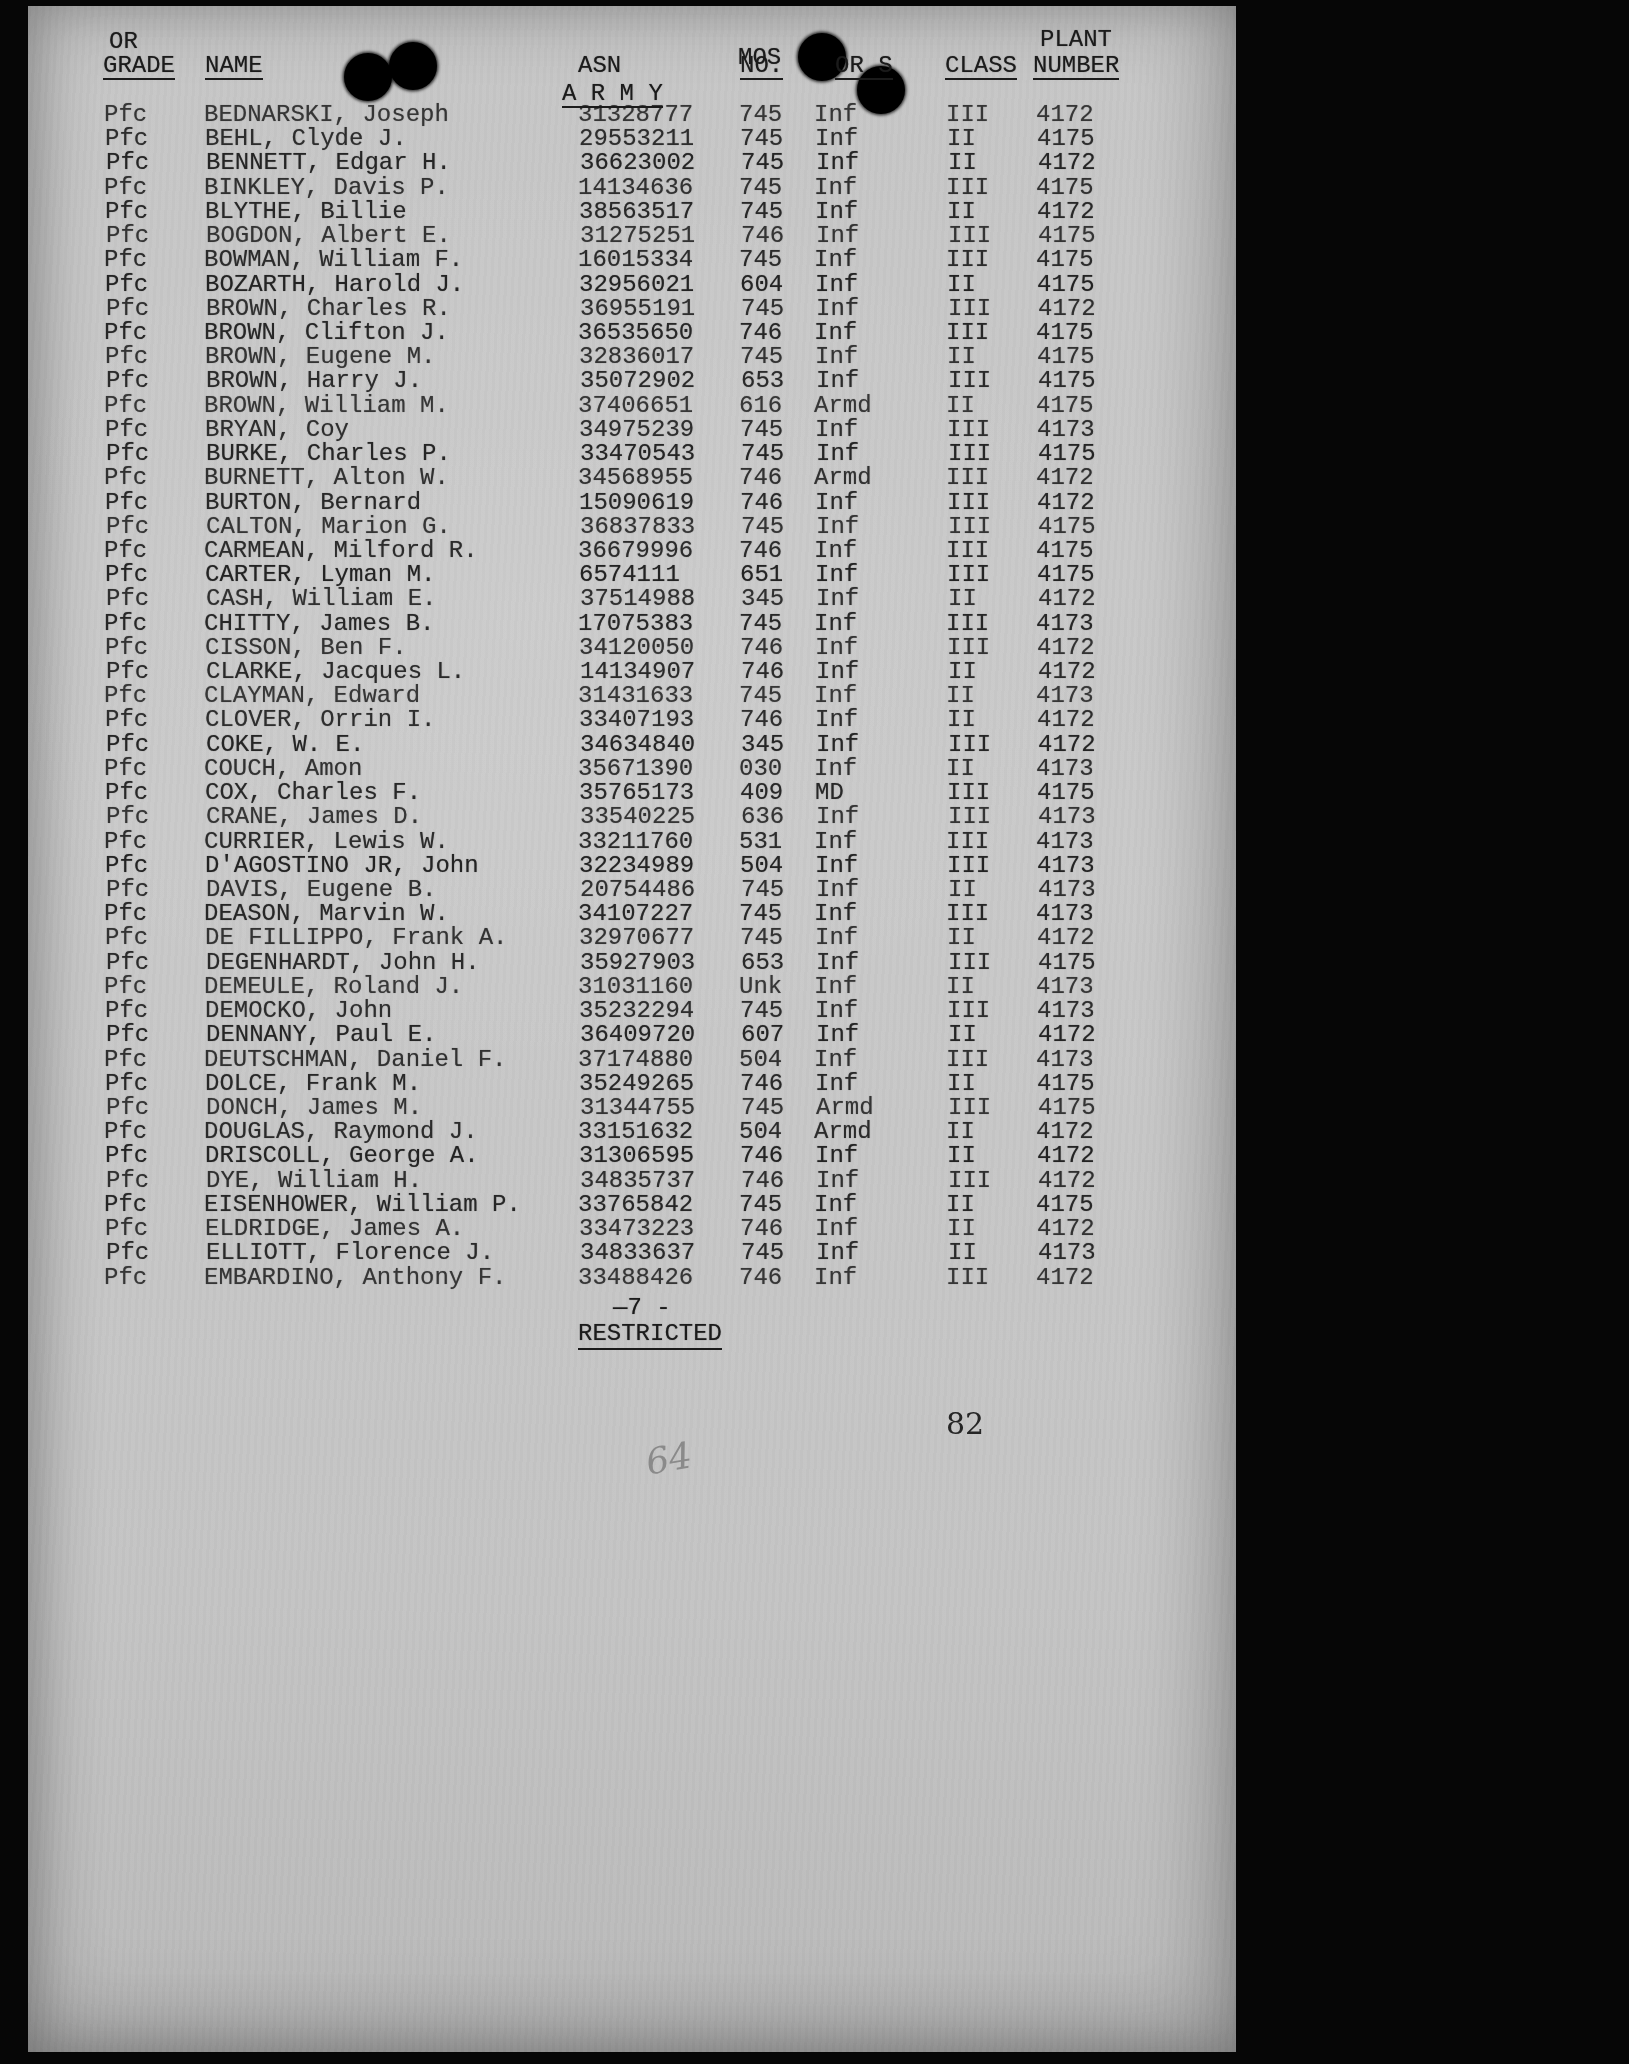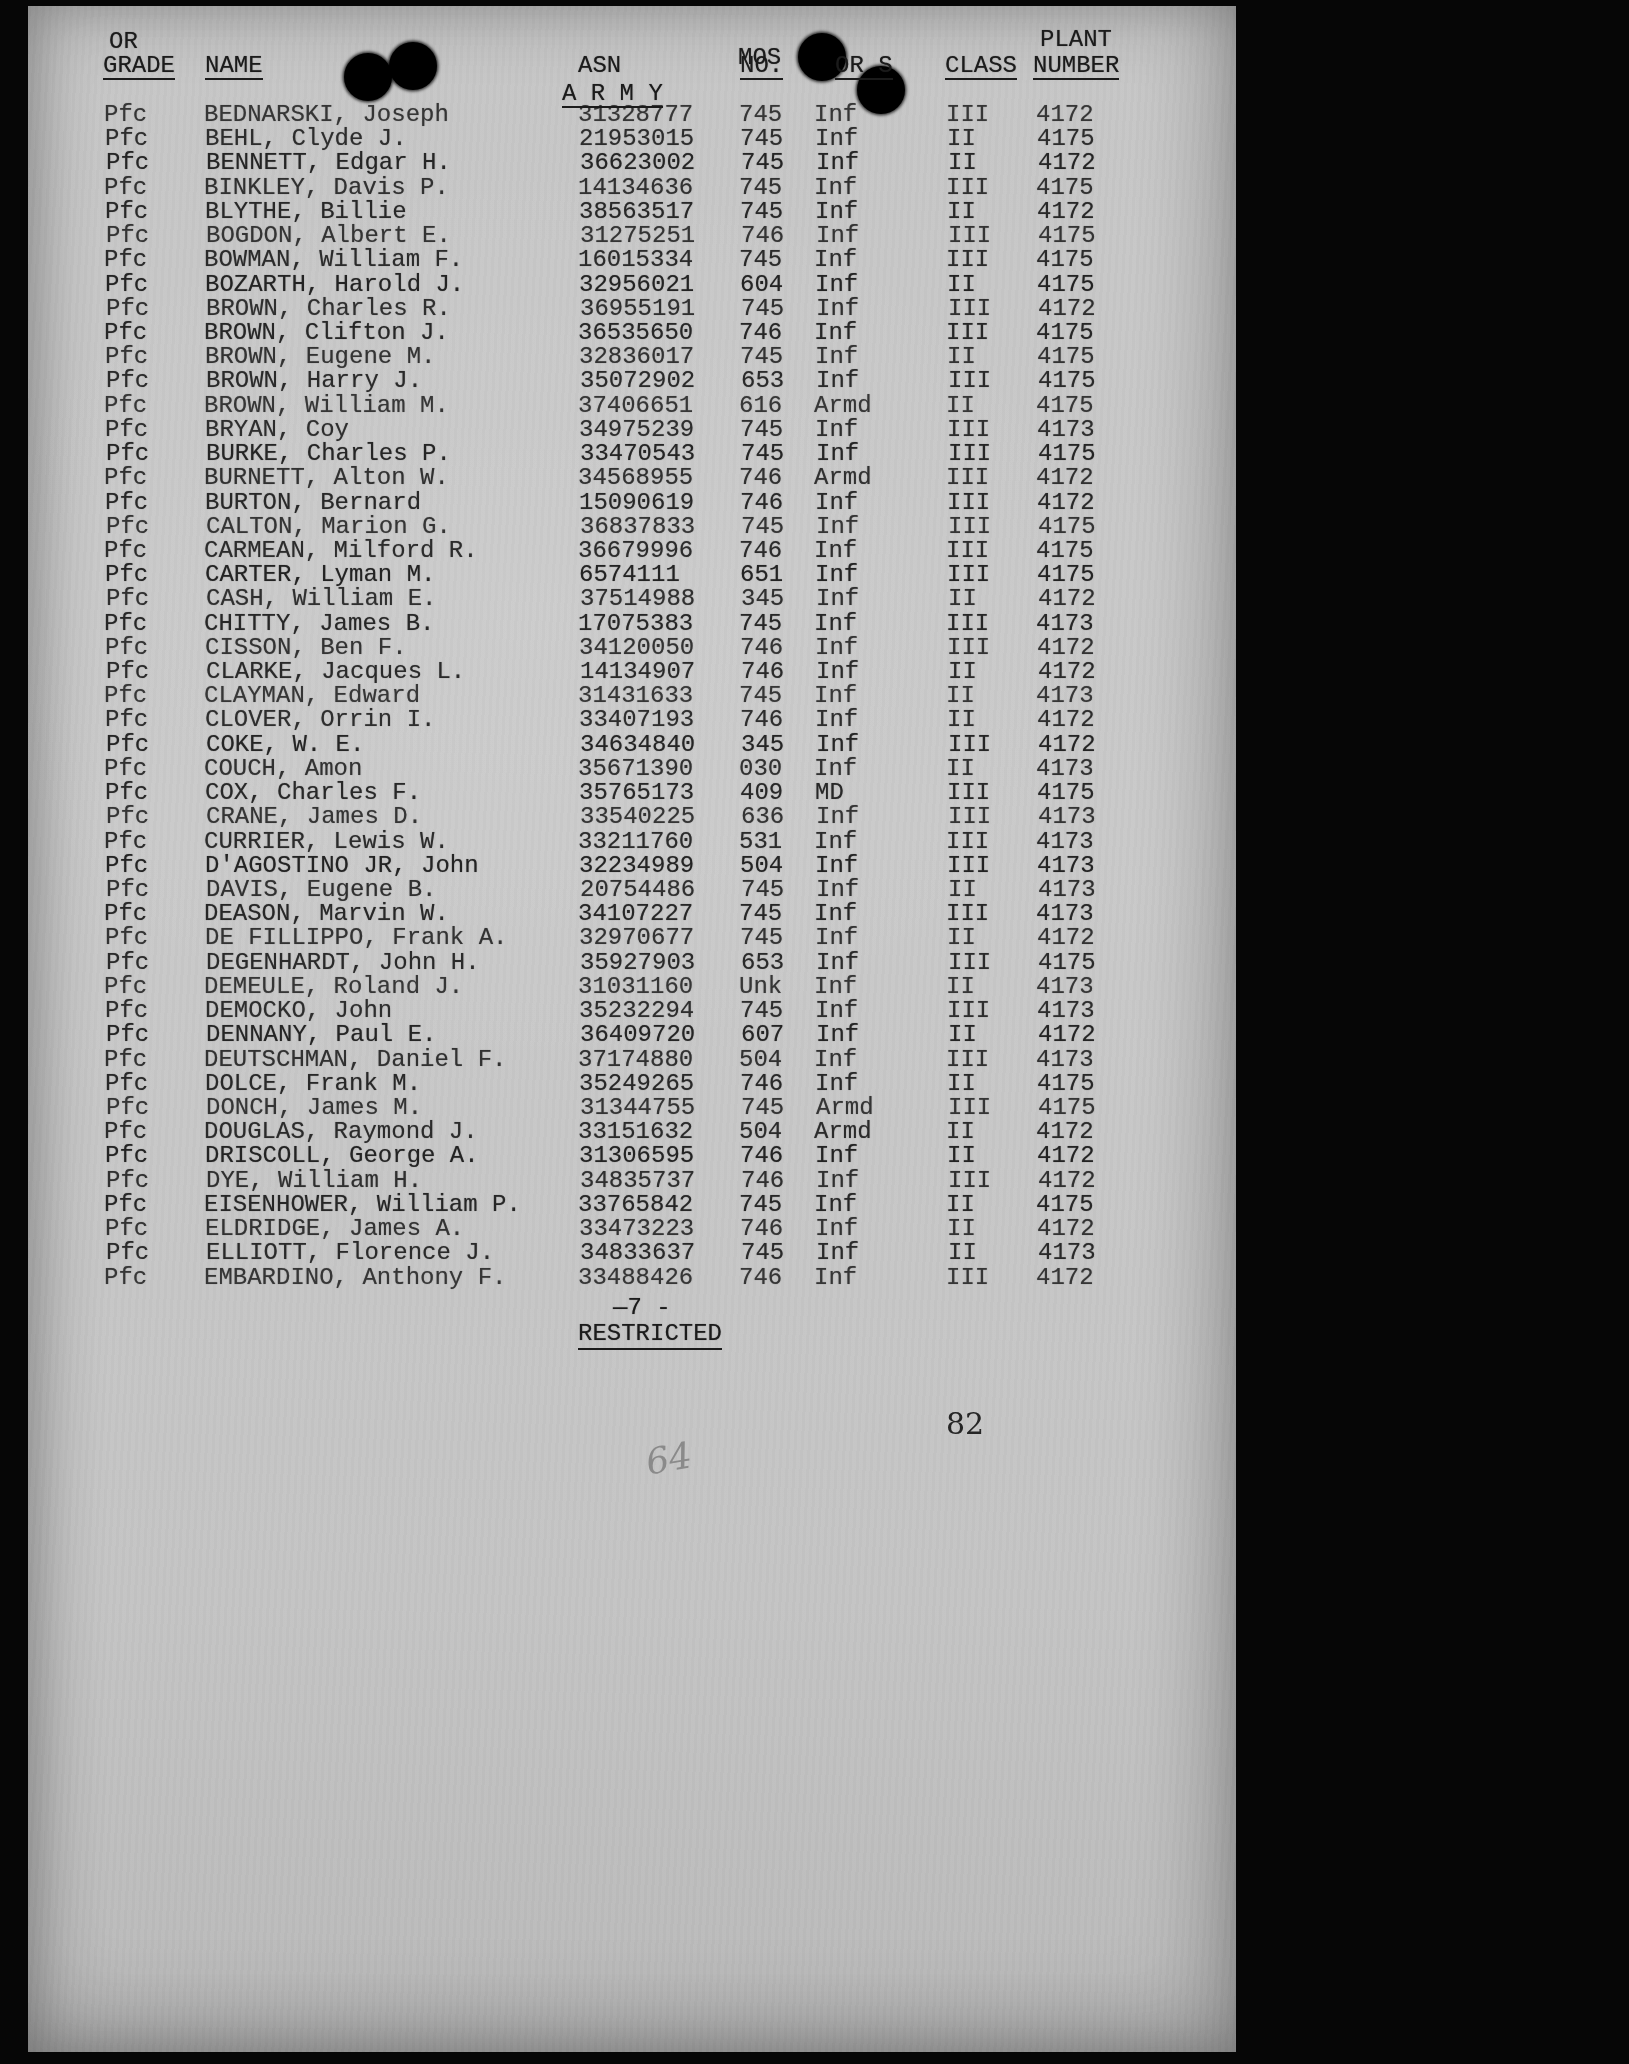--- a/index.html
+++ b/index.html
@@ -109,21 +109,21 @@
         <span class="cell c-name">BEDNARSKI, Joseph</span>
         <span class="cell c-asn">31328777</span>
         <span class="cell c-mos">745</span>
         <span class="cell c-branch">Inf</span>
         <span class="cell c-class">III</span>
         <span class="cell c-plant">4172</span>
       </div>
       <div class="row" style="opacity: 0.89; transform: translateX(0px);">
         <span class="cell c-grade">Pfc</span>
         <span class="cell c-name">BEHL, Clyde J.</span>
-        <span class="cell c-asn">21953015</span>
+        <span class="cell c-asn">29553211</span>
         <span class="cell c-mos">745</span>
         <span class="cell c-branch">Inf</span>
         <span class="cell c-class">II</span>
         <span class="cell c-plant">4175</span>
       </div>
       <div class="row" style="opacity: 0.94; transform: translateX(1px);">
         <span class="cell c-grade">Pfc</span>
         <span class="cell c-name">BENNETT, Edgar H.</span>
         <span class="cell c-asn">36623002</span>
         <span class="cell c-mos">745</span>

